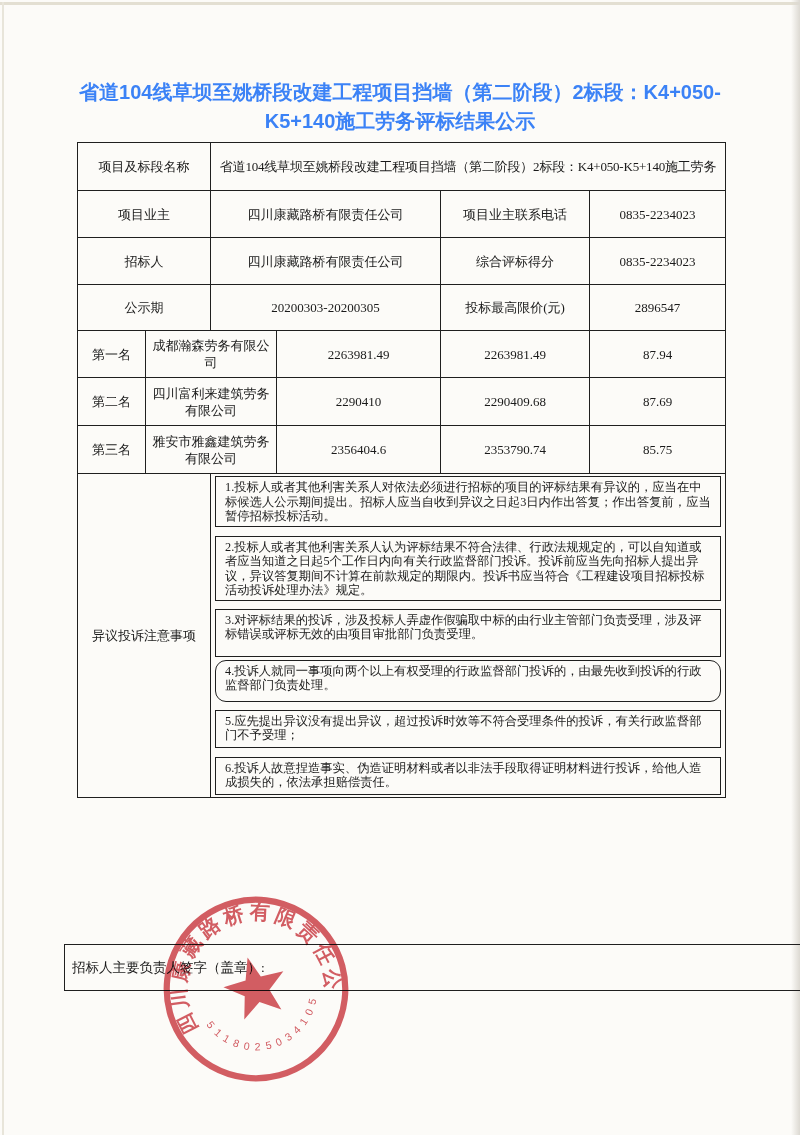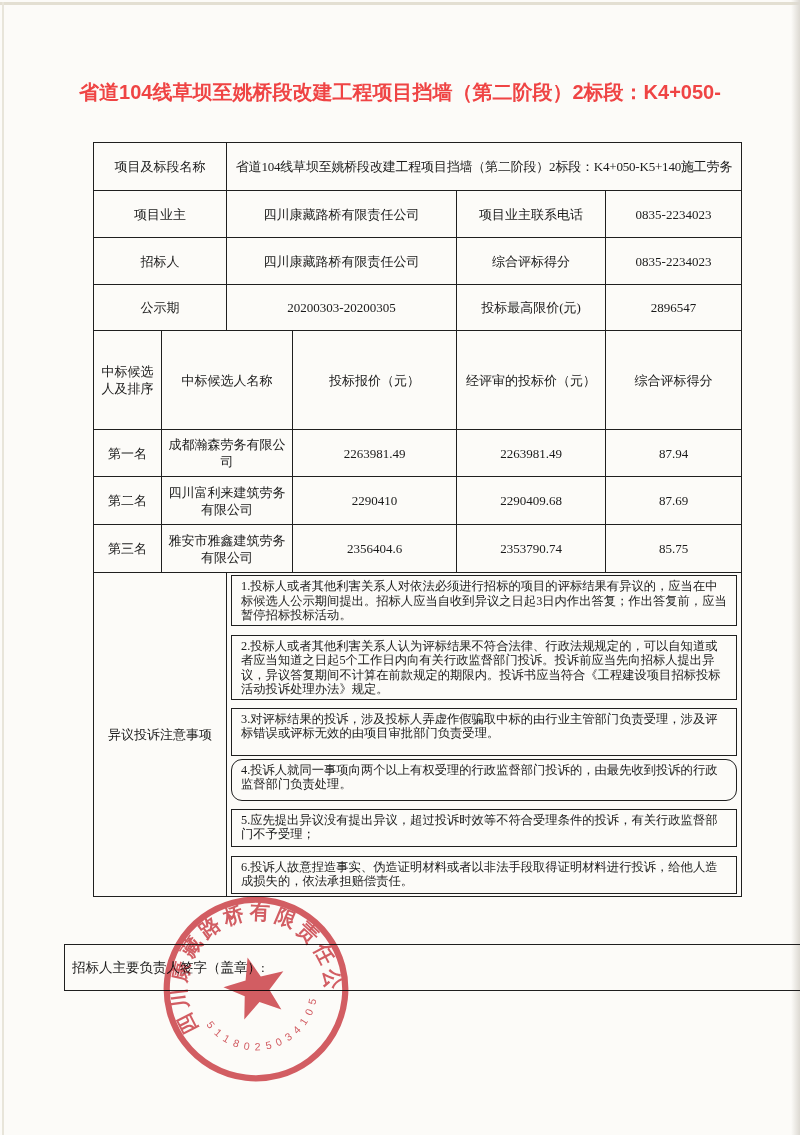--- a/index.html
+++ b/index.html
@@ -3,22 +3,22 @@
 <meta charset="utf-8">
 <style>
   html,body{margin:0;padding:0;}
   body{background:#e9e7e2;font-family:"Liberation Serif",serif;color:#1a1a1a;}
   .page{position:relative;width:800px;height:1135px;margin:0 auto;background:#fcfbf8;overflow:hidden;}
   .edge-top{position:absolute;top:2px;left:0;width:100%;height:3px;background:#e3dfd2;}
   .edge-left{position:absolute;top:2px;left:2px;width:2px;height:100%;background:#e8e5da;}
   .edge-right{position:absolute;top:0;right:0;width:9px;height:100%;
     background:linear-gradient(to right, rgba(255,255,255,0), #dcd9d2);}
   .title{position:absolute;top:78px;left:60px;width:680px;text-align:center;
-    font-family:"Liberation Sans",sans-serif;font-weight:bold;font-size:20px;line-height:29px;color:#ef4444;}
-  table.main{position:absolute;left:93px;top:142px;width:648px;border-collapse:collapse;table-layout:fixed;}
+    font-family:"Liberation Sans",sans-serif;font-weight:bold;font-size:20px;line-height:29px;color:#3b82f6;}
+  table.main{position:absolute;left:77px;top:142px;width:648px;border-collapse:collapse;table-layout:fixed;}
   table.main td{border:1.5px solid #1f1f1f;text-align:center;vertical-align:middle;
     font-size:13px;padding:2px 4px;line-height:17px;}
   td.val-sm{font-size:12.4px;letter-spacing:-0.2px;}
   tr.h48{height:48px;} tr.h47{height:47px;} tr.h46{height:46px;margin-top:44px;} tr.h99{height:99px;}
   td.notices-cell{padding:3px 0 0 0;vertical-align:top;}
   .note-item{box-sizing:border-box;border:1.5px solid #1f1f1f;margin:0;
     padding:3px 8px 2px 9px;text-align:left;font-size:12.3px;line-height:14.5px;}
   .nh47{min-height:47px;} .nh64{min-height:64px;} .nh48{min-height:48px;}
   .nh42{min-height:42px;border-radius:11px;} .nh38{min-height:38px;}
   .mg2{margin-bottom:9px;} .mg3{margin-bottom:3px;} .mg8{margin-bottom:8px;}
@@ -30,20 +30,21 @@
 </head>
 <body>
 
 <div class="page">
   <div class="edge-top"></div>
   <div class="edge-left"></div>
   <div class="edge-right"></div>
 
   <div class="title">
     <div>省道104线草坝至姚桥段改建工程项目挡墙（第二阶段）2标段：K4+050-</div>
+    <div>K5+140施工劳务评标结果公示</div>
   </div>
 
   <table class="main">
     <colgroup>
       <col style="width:68px">
         <col style="width:65px">
         <col style="width:66px">
       <col style="width:164px">
         <col style="width:149px">
         <col style="width:136px">
@@ -63,27 +64,20 @@
         <td colspan="2">招标人</td>
         <td colspan="2">四川康藏路桥有限责任公司</td>
         <td>综合评标得分</td>
         <td>0835-2234023</td>
       </tr>
       <tr class="h46">
         <td colspan="2">公示期</td>
         <td colspan="2">20200303-20200305</td>
         <td>投标最高限价(元)</td>
         <td>2896547</td>
-      </tr>
-      <tr class="h99">
-        <td>中标候选人及排序</td>
-        <td colspan="2">中标候选人名称</td>
-        <td>投标报价（元）</td>
-        <td>经评审的投标价（元）</td>
-        <td>综合评标得分</td>
       </tr>
       <tr class="h47">
         <td>第一名</td>
         <td colspan="2">成都瀚森劳务有限公司</td>
         <td>2263981.49</td>
         <td>2263981.49</td>
         <td>87.94</td>
       </tr>
       <tr class="h48">
         <td>第二名</td>

